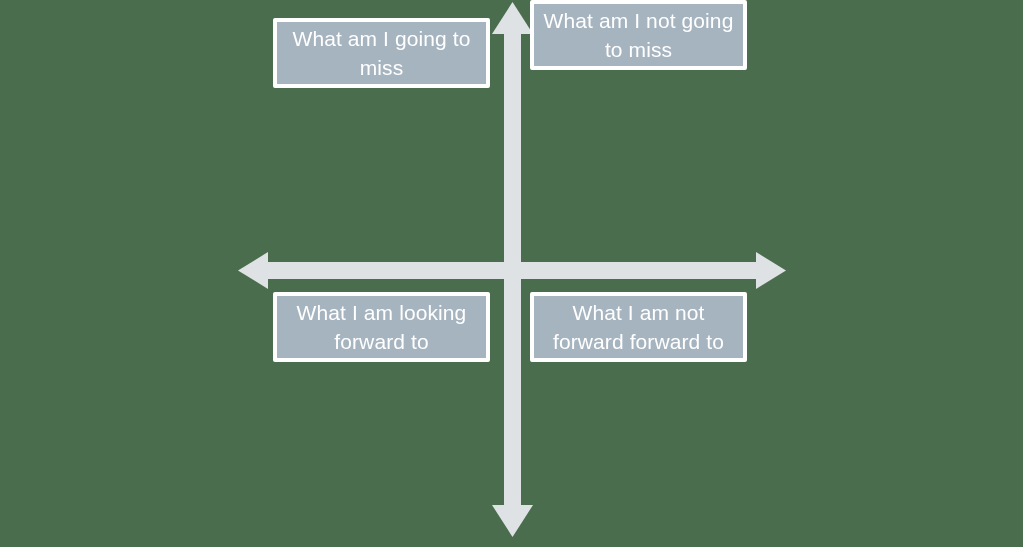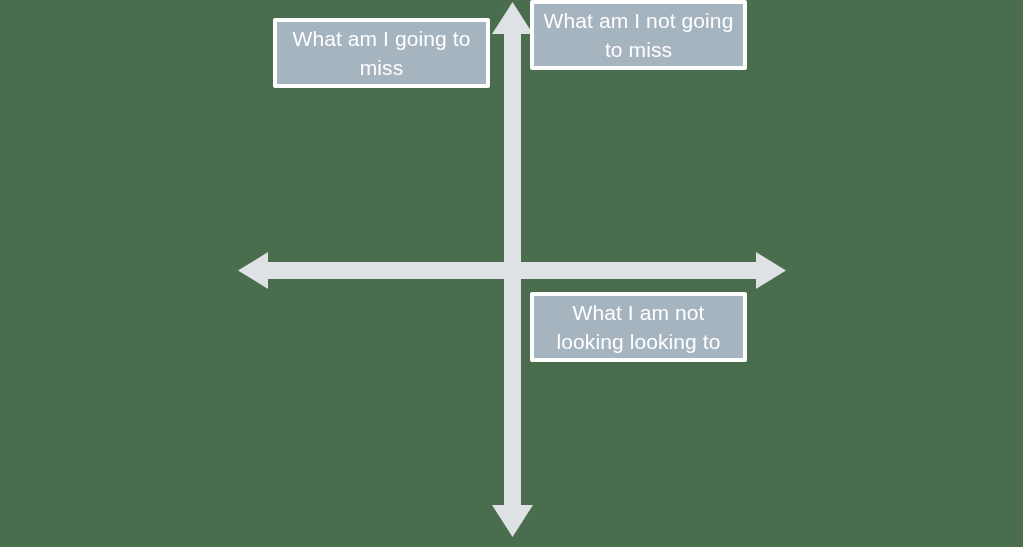--- a/index.html
+++ b/index.html
@@ -83,18 +83,21 @@
   </svg>
 
   <div class="qbox" id="box-top-left">
     <span class="qbox-label">What am I going to miss</span>
   </div>
 
   <div class="qbox" id="box-top-right">
     <span class="qbox-label">What am I not going to miss</span>
   </div>
 
+  <div class="qbox" id="box-bottom-left">
+    <span class="qbox-label">What I am looking forward to</span>
+  </div>
 
   <div class="qbox" id="box-bottom-right">
-    <span class="qbox-label">What I am not looking looking to</span>
+    <span class="qbox-label">What I am not forward forward to</span>
   </div>
 
 </div>
 
 </body></html>

